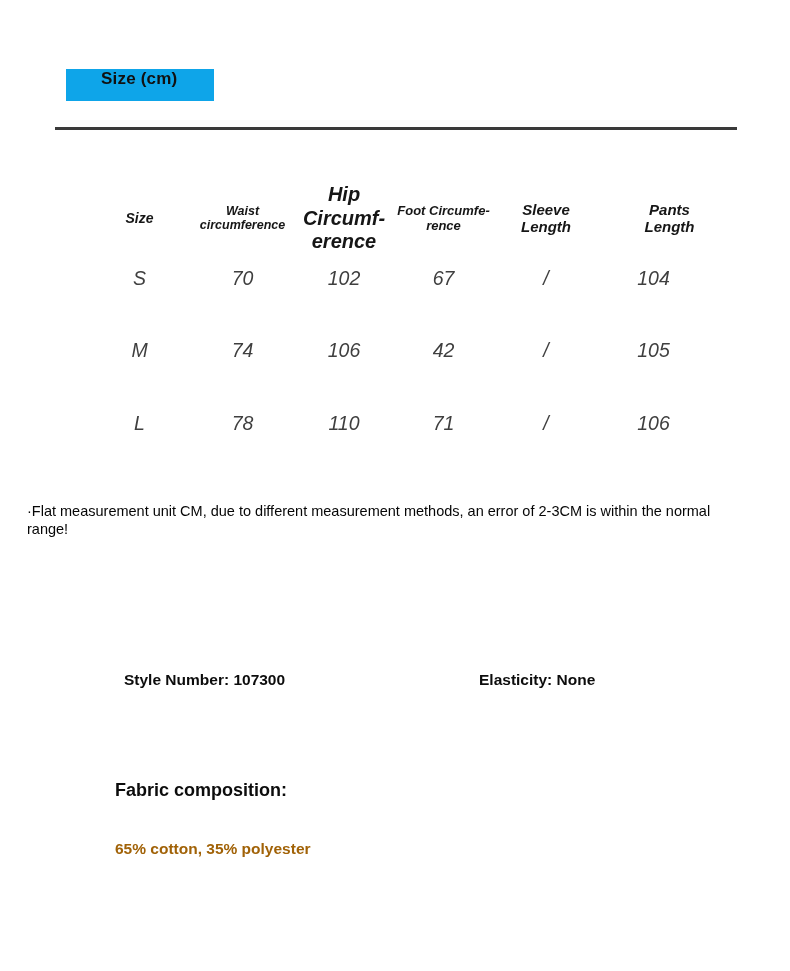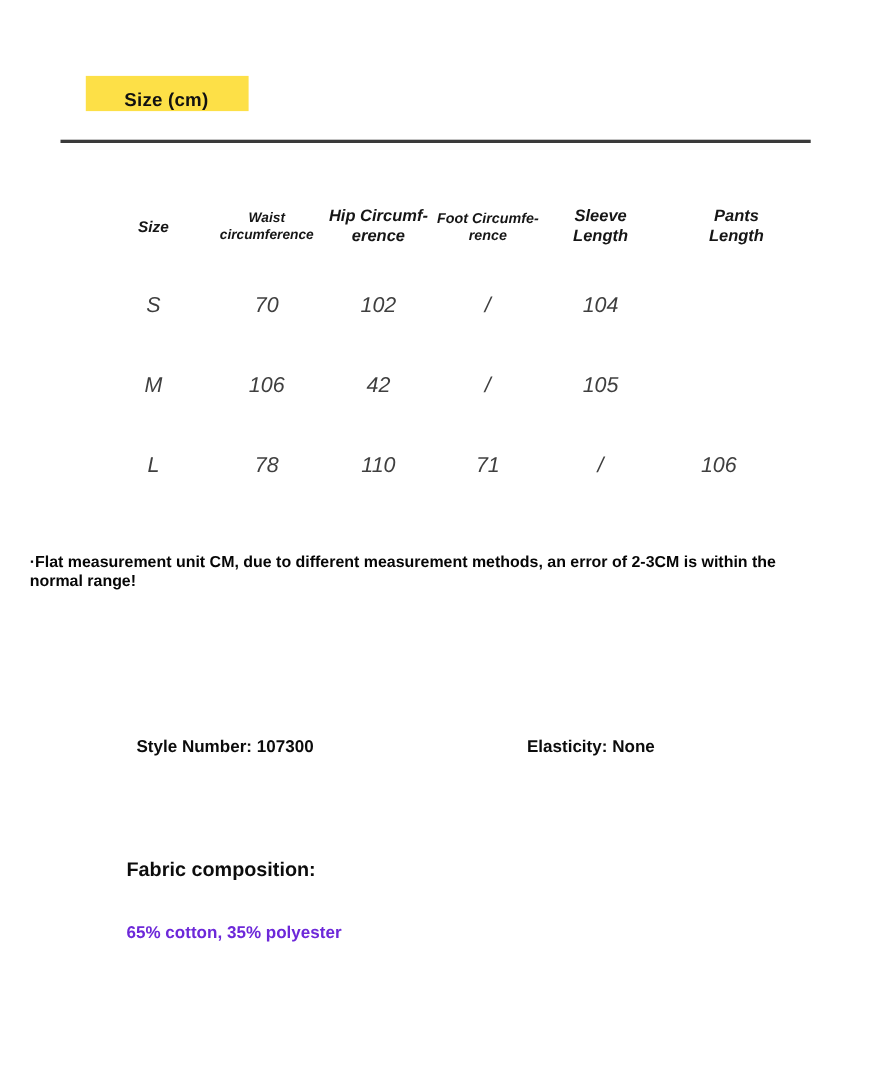--- a/index.html
+++ b/index.html
@@ -8,24 +8,24 @@
     position: relative;
     width: 790px;
     height: 971px;
     font-family: "Liberation Sans", sans-serif;
     color: #141414;
     overflow: hidden;
   }
 
   .size-heading {
     position: absolute;
-    left: 78px; top: 69px;
+    left: 66px; top: 69px;
     width: 148px; height: 32px;
-    background: #fde047;
-    display: flex; align-items: flex-end;
+    background: #0ea5e9;
+    display: flex; align-items: flex-start;
   }
   .size-heading span {
     margin-left: 35px;
     font-size: 17px;
     font-weight: 700;
     color: #111111;
     letter-spacing: 0.2px;
   }
 
   .divider {
@@ -51,41 +51,41 @@
   }
   .thead { top: 183px; height: 46px; }
   .thead > div {
     font-weight: 700;
     color: #161616;
     line-height: 1.18;
     white-space: pre-line;
   }
   .thead > div:nth-child(1) { font-size: 14px; }
   .thead > div:nth-child(2) { font-size: 12.5px; }
-  .thead > div:nth-child(3) { font-size: 15px; }
+  .thead > div:nth-child(3) { font-size: 20px; }
   .thead > div:nth-child(4) { font-size: 13px; }
   .thead > div:nth-child(5) { font-size: 15px; }
   .thead > div:nth-child(6) { font-size: 15px; margin-left: 32px; }
 
   .tdata { height: 42px; }
   .tdata > div {
     font-size: 19.5px;
     font-weight: 400;
     color: #3f3f3f;
   }
   .row-s { top: 257px; }
   .row-m { top: 329px; }
   .row-l { top: 402px; }
 
   .note {
     position: absolute;
     left: 27px; top: 503px;
     width: 692px;
     font-size: 14.5px;
-    font-weight: 700;
+    font-weight: 400;
     line-height: 17.5px;
     color: #060606;
   }
 
   .detail {
     position: absolute;
     top: 671px;
     font-size: 15.5px;
     font-weight: 700;
     color: #0c0c0c;
@@ -98,21 +98,21 @@
     left: 115px; top: 780px;
     font-size: 18px;
     font-weight: 700;
     color: #0c0c0c;
   }
   .fabric-composition {
     position: absolute;
     left: 115px; top: 840px;
     font-size: 15.5px;
     font-weight: 700;
-    color: #6d28d9;
+    color: #a16207;
   }
 </style>
 </head>
 <body>
 
 <div class="size-heading">
   <span>Size (cm)</span>
 </div>
 
 <div class="divider"></div>
@@ -127,26 +127,28 @@
 rence</div>
   <div>Sleeve
 Length</div>
   <div>Pants Length</div>
 </div>
 
 <div class="trow tdata row-s">
   <div>S</div>
   <div>70</div>
   <div>102</div>
+  <div>67</div>
   <div>/</div>
   <div>104</div>
 </div>
 
 <div class="trow tdata row-m">
   <div>M</div>
+  <div>74</div>
   <div>106</div>
   <div>42</div>
   <div>/</div>
   <div>105</div>
 </div>
 
 <div class="trow tdata row-l">
   <div>L</div>
   <div>78</div>
   <div>110</div>

